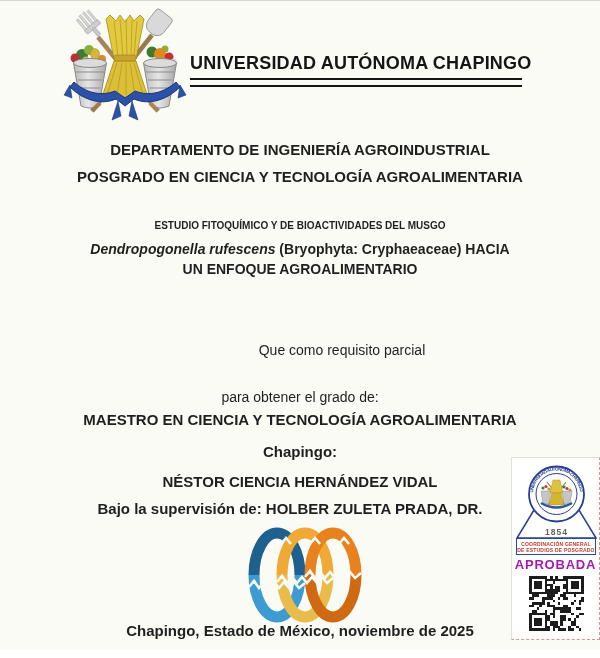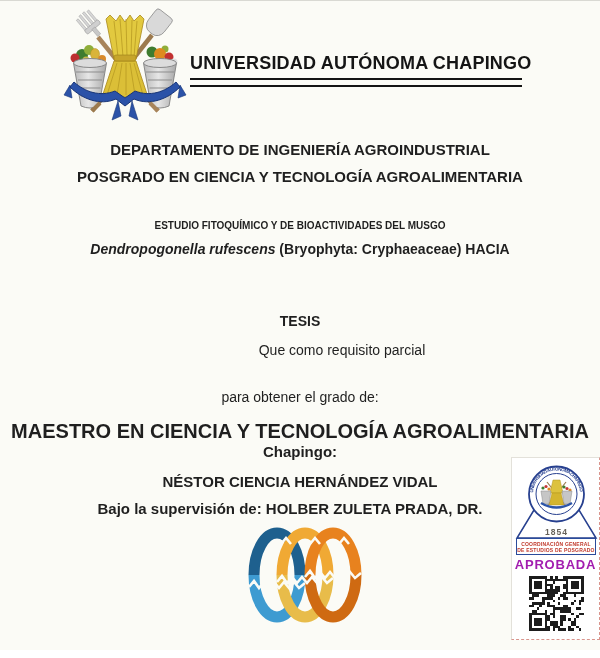--- a/index.html
+++ b/index.html
@@ -18,21 +18,21 @@
   .cline { position:absolute; left:0; width:100%; text-align:center; white-space:nowrap; }
   .b { font-weight:bold; }
   .dept1 { top:141px; font-size:15px; }
   .dept2 { top:168px; font-size:15px; }
   .ttl1 { top:220px; font-size:10px; }
   .ttl2 { top:241px; font-size:14px; }
   .ttl3 { top:261px; font-size:14px; }
   .tesis { top:313px; font-size:14px; }
   .req1 { top:342px; font-size:14px;margin-left:42px; }
   .req2 { top:369px; font-size:14px;margin-top:20px; }
-  .degree { top:420px; font-size:20px; }
+  .degree { top:411px; font-size:15px; }
   .presenta { top:443px; font-size:15px; }
   .author { top:473px; font-size:15px; }
   .supervision { top:500px; font-size:15px; left:-10px; }
   .footerline { top:622px; font-size:15px; }
 
   .rings { position:absolute; left:248px; top:527px; width:114px; height:96px; }
 
   .stamp { position:absolute; left:511px; top:457px; width:89px; height:183px; background:#ffffff;
            border:1px solid #e3e1da; border-right:1px dashed #d9958d; border-bottom:1px dashed #d9958d; }
   .seal-svg { position:absolute; left:0; top:2px; }
@@ -136,22 +136,22 @@
   <div class="univ">
     <h1>UNIVERSIDAD AUTÓNOMA CHAPINGO</h1>
     <div class="dbl-underline"></div>
   </div>
 
   <div class="cline b dept1">DEPARTAMENTO DE INGENIERÍA AGROINDUSTRIAL</div>
   <div class="cline b dept2">POSGRADO EN CIENCIA Y TECNOLOGÍA AGROALIMENTARIA</div>
 
   <div class="cline b ttl1">ESTUDIO FITOQUÍMICO Y DE BIOACTIVIDADES DEL MUSGO</div>
   <div class="cline b ttl2"><i>Dendropogonella rufescens</i><span> (Bryophyta: Cryphaeaceae) HACIA</span></div>
-
-  <div class="cline b tesis">TESIS</div>
+  <div class="cline b ttl3">UN ENFOQUE AGROALIMENTARIO</div>
+
   <div class="cline req1">Que como requisito parcial</div>
   <div class="cline req2">para obtener el grado de:</div>
 
   <div class="cline b degree">MAESTRO EN CIENCIA Y TECNOLOGÍA AGROALIMENTARIA</div>
   <div class="cline b presenta">Chapingo:</div>
   <div class="cline b author">NÉSTOR CIENCIA HERNÁNDEZ VIDAL</div>
   <div class="cline b supervision">Bajo la supervisión de: HOLBER ZULETA PRADA, DR.</div>
 
   <svg class="rings" viewBox="0 0 114 96">
     <g fill="none" stroke-width="11">
@@ -165,20 +165,21 @@
     <g fill="none" stroke="#fbfbf6" stroke-width="2.6">
       <polyline points="1,60 6,54 11,61 16,55 21,61 26,55 31,61 36,55 41,61 46,55 51,61 57,56"></polyline>
       <polyline points="29,55 34,49 39,56 44,50 49,56 54,50 59,56 64,50 69,56 74,50 79,56 85,51"></polyline>
       <polyline points="57,50 62,44 67,51 72,45 77,51 82,45 87,51 92,45 97,51 102,45 107,51 113,46"></polyline>
       <polyline points="33,17 38,11 43,17"></polyline>
       <polyline points="62,17 67,11 72,17"></polyline>
       <polyline points="91,17 96,11 101,17"></polyline>
     </g>
   </svg>
 
+  <div class="cline b footerline">Chapingo, Estado de México, noviembre de 2025</div>
 
   <div class="stamp">
     <svg class="seal-svg" width="89" height="82" viewBox="0 0 89 82">
       <polygon points="22,50 5,78 84,78 67,50" fill="#ffffff" stroke="#27408f" stroke-width="1.5"></polygon>
       <text x="44.5" y="75" text-anchor="middle" font-size="8.5" font-weight="bold" fill="#66625a" letter-spacing="1">1854</text>
       <circle cx="44.5" cy="34" r="27.5" fill="#ffffff" stroke="#27408f" stroke-width="1.8"></circle>
       <circle cx="44.5" cy="34" r="20.5" fill="#ffffff" stroke="#27408f" stroke-width="1"></circle>
       <defs>
           <path id="sealArc" d="M21,34 A23.5,23.5 0 1 1 68,34" fill="none"></path>
         </defs>

